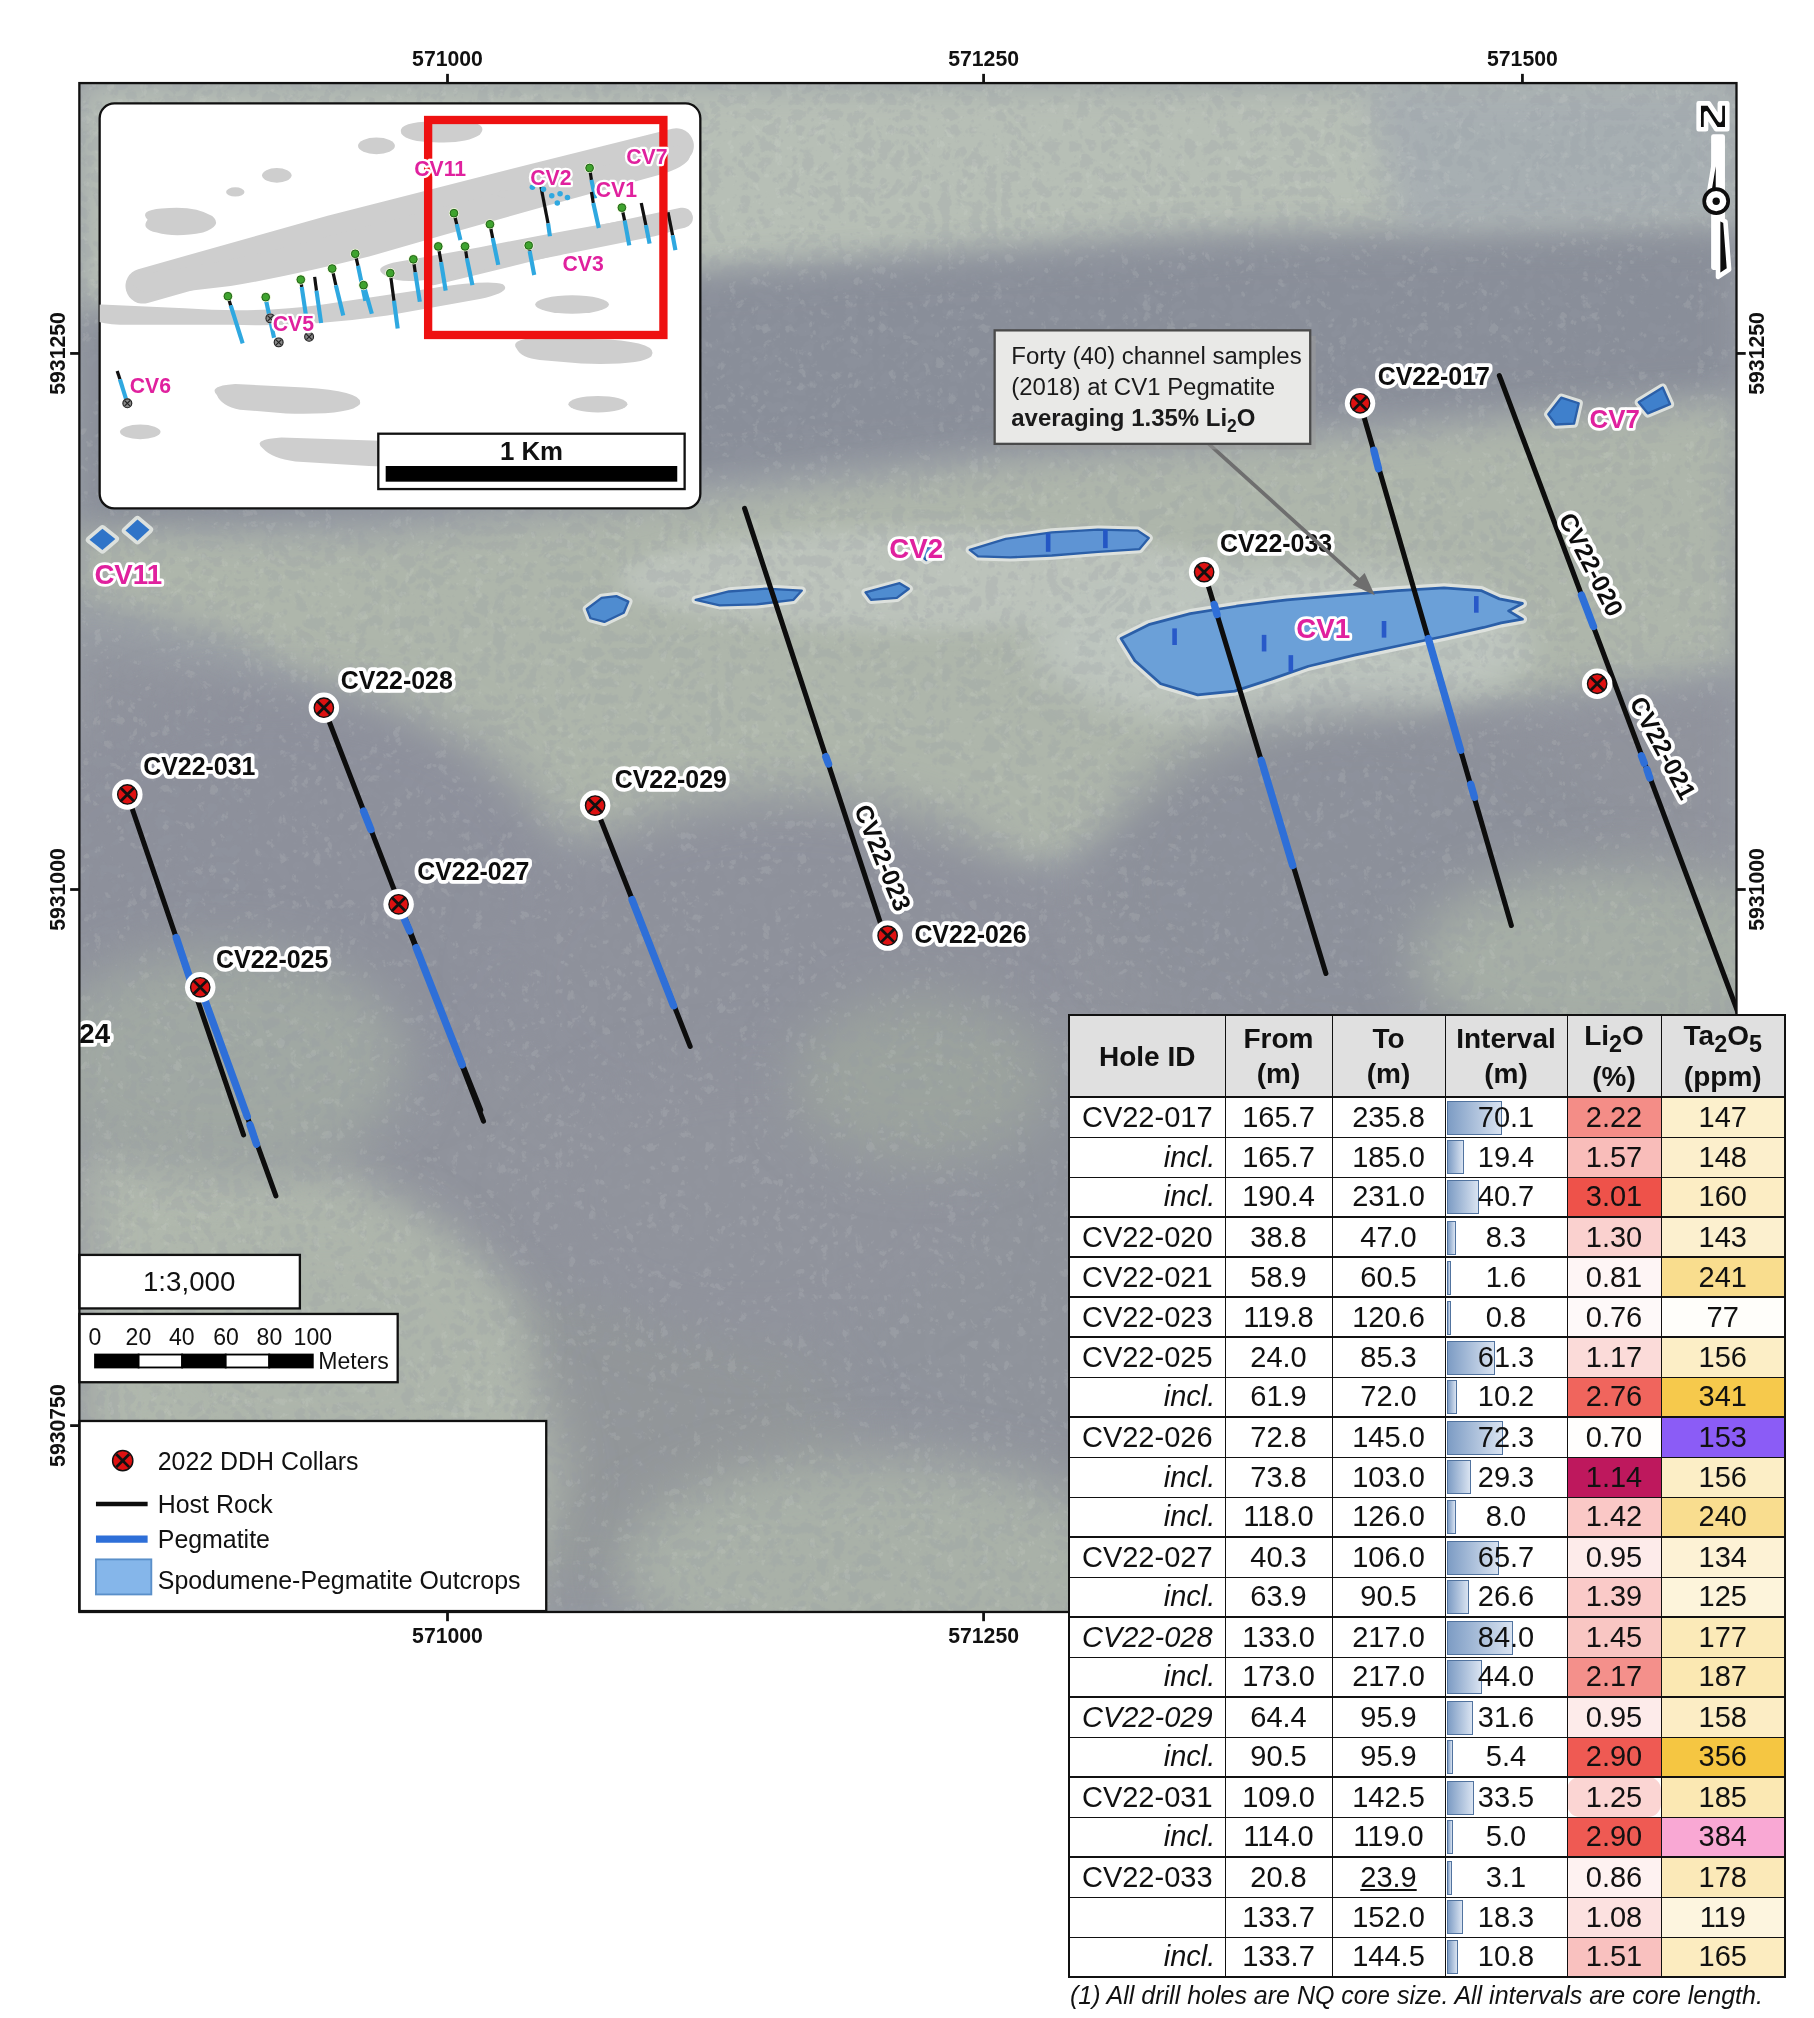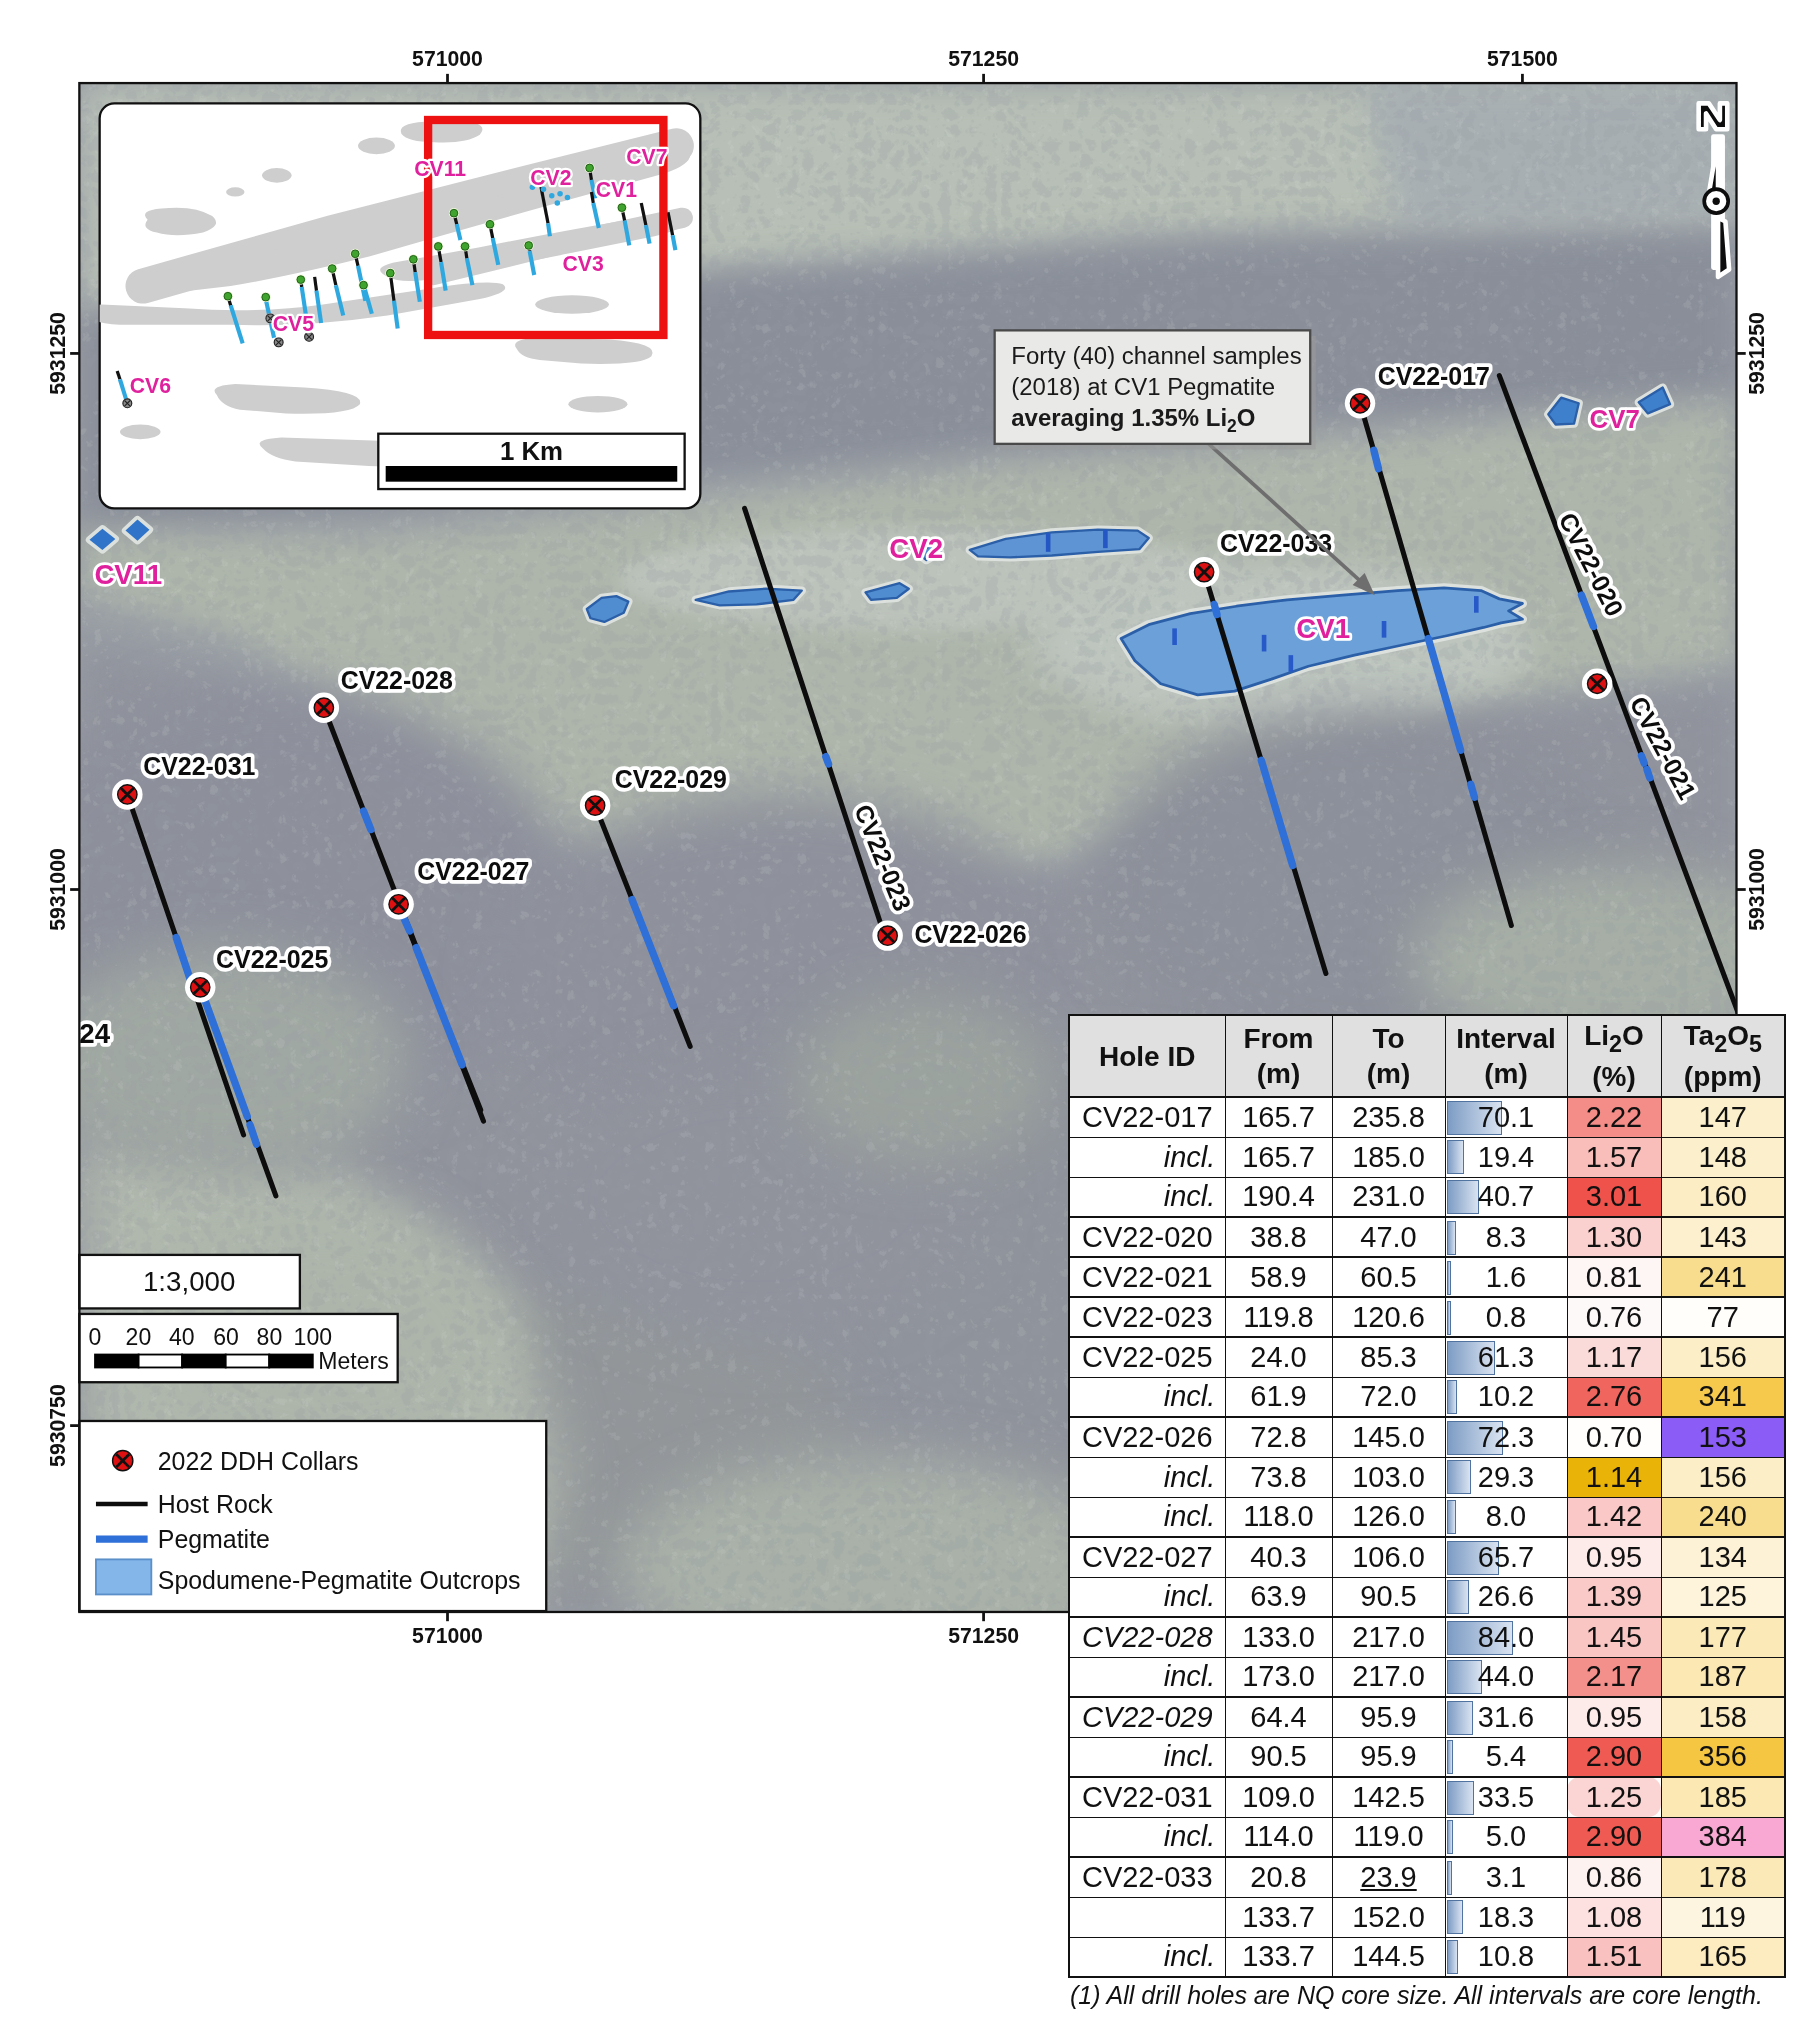--- a/index.html
+++ b/index.html
@@ -554,21 +554,21 @@
           <td class="num" style="border-top:2.8px solid #111;">145.0</td>
           <td class="iv" style="border-top:2.8px solid #111;"><div class="bar" style="width:54px"></div><span class="ivt">72.3</span></td>
           <td class="num" style="border-top:2.8px solid #111;background:#fffefd;">0.70</td>
           <td class="num" style="border-top:2.8px solid #111;background:#8b5cf6;">153</td>
         </tr>
 <tr style="height:40px;">
           <td class="inc" style="border-top:1.5px solid #111;"><i>incl.</i></td>
           <td class="num" style="border-top:1.5px solid #111;">73.8</td>
           <td class="num" style="border-top:1.5px solid #111;">103.0</td>
           <td class="iv" style="border-top:1.5px solid #111;"><div class="bar" style="width:22px"></div><span class="ivt">29.3</span></td>
-          <td class="num" style="border-top:1.5px solid #111;background:#eab308;">1.14</td>
+          <td class="num" style="border-top:1.5px solid #111;background:#be185d;">1.14</td>
           <td class="num" style="border-top:1.5px solid #111;background:#fceec6;">156</td>
         </tr>
 <tr style="height:40px;">
           <td class="inc" style="border-top:1.5px solid #111;"><i>incl.</i></td>
           <td class="num" style="border-top:1.5px solid #111;">118.0</td>
           <td class="num" style="border-top:1.5px solid #111;">126.0</td>
           <td class="iv" style="border-top:1.5px solid #111;"><div class="bar" style="width:6.5px"></div><span class="ivt">8.0</span></td>
           <td class="num" style="border-top:1.5px solid #111;background:#fac8c6;">1.42</td>
           <td class="num" style="border-top:1.5px solid #111;background:#f9dd8f;">240</td>
         </tr>

